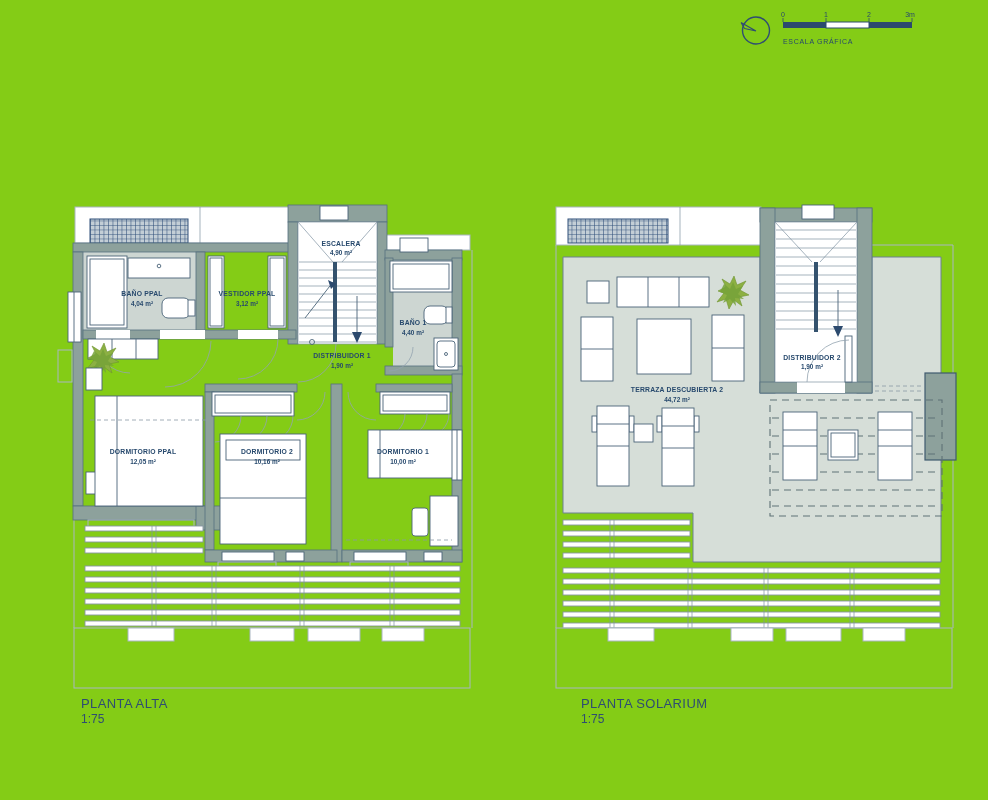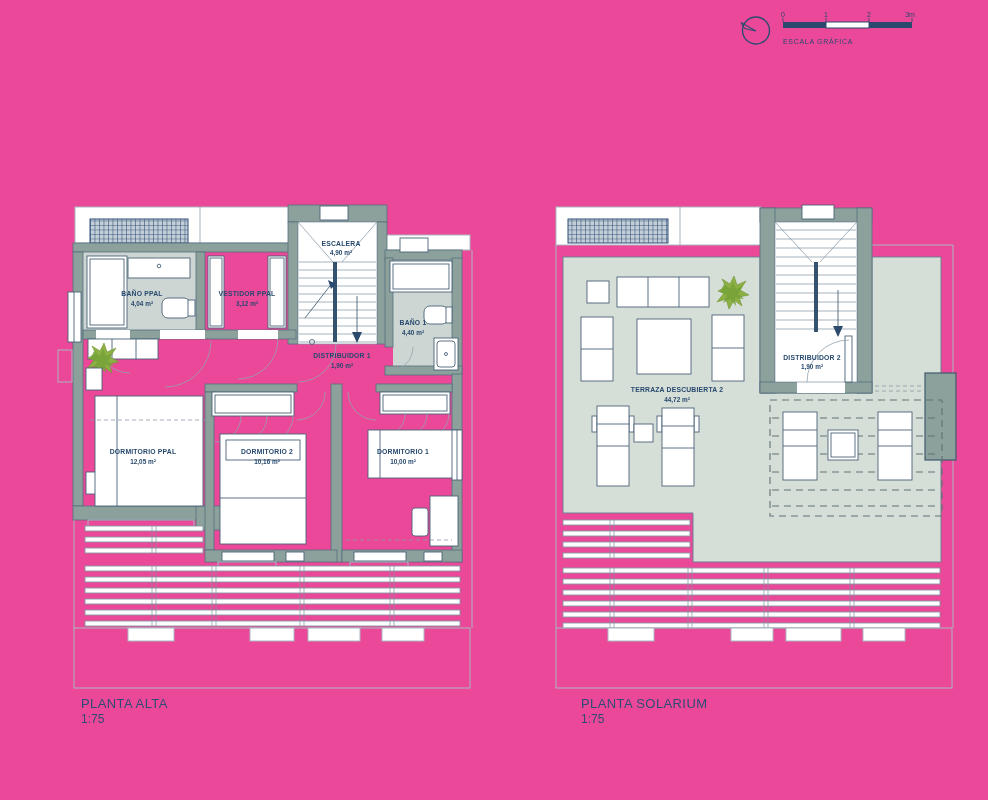--- a/index.html
+++ b/index.html
@@ -1,16 +1,16 @@
 <!DOCTYPE html>
 <html><head>
 <meta charset="utf-8">
 <style>
   html,body{margin:0;padding:0;background:#ffffff;}
-  #sheet{position:relative;width:988px;height:800px;background:#ec4899;overflow:hidden;
+  #sheet{position:relative;width:988px;height:800px;background:#84cc16;overflow:hidden;
          font-family:"Liberation Sans",sans-serif;}
   svg{position:absolute;left:0;top:0;}
   .tl   {fill:#ffffff;stroke:#a9b6c2;stroke-width:1;}
   .tlne {fill:none;stroke:#a9b6c2;stroke-width:1;}
   .wall {fill:#8da19c;stroke:#56707f;stroke-width:0.8;}
   .floorb{fill:#cdd6d2;stroke:none;}
   .floort{fill:#d6ded8;stroke:#6c8093;stroke-width:1;}
   .fx   {fill:#ffffff;stroke:#4a6378;stroke-width:0.9;}
   .fxn  {fill:none;stroke:#4a6378;stroke-width:0.9;}
   .thin {fill:none;stroke:#7f92a2;stroke-width:0.7;}

